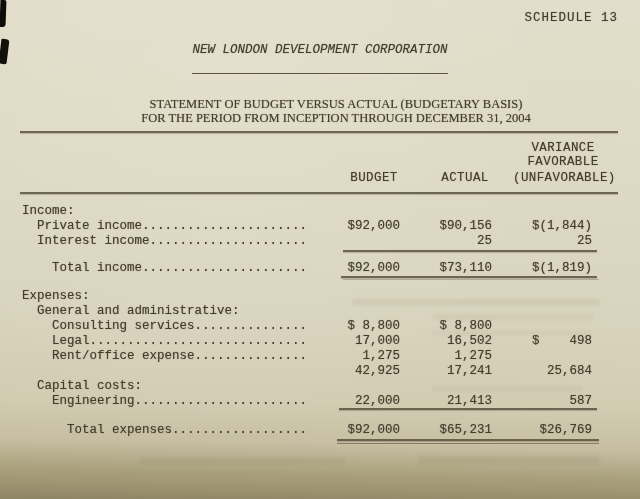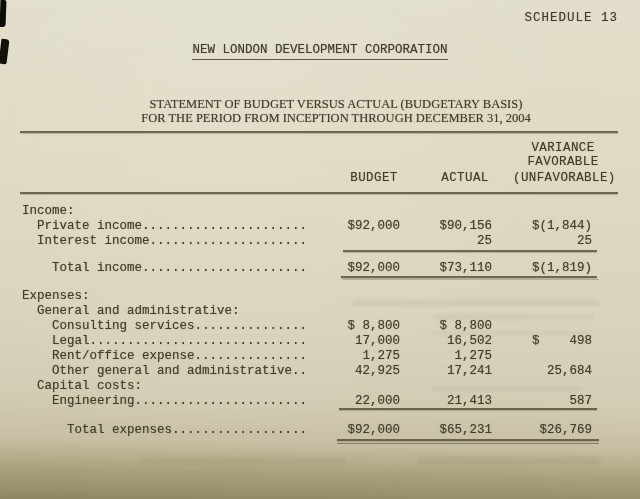--- a/index.html
+++ b/index.html
@@ -7,21 +7,21 @@
     position:relative;width:640px;height:499px;overflow:hidden;
     font-family:"Liberation Mono","DejaVu Sans Mono",monospace;
     font-size:12.5px;color:#443e2d;
     background:
       radial-gradient(ellipse at 35% 22%, rgba(255,255,248,0.10), rgba(255,255,248,0) 60%),
       linear-gradient(181deg,#e2decb 0%,#dfdac4 30%,#d9d4bd 62%,#d2ccb3 80%,#c6bfa3 88%,#a9a07b 94%,#998f6d 98%,#8d8464 100%);
     text-shadow:0 0 1px rgba(68,62,45,0.55);
   }
   .abs{position:absolute;white-space:pre;}
   .center{left:16px;width:100%;text-align:center;font-family:Liberation Serif, serif;}
-  .titleline{padding-bottom:2px;border-bottom:1.5px solid rgba(70,64,48,0.85);}
+  .titleline{padding-bottom:16px;border-bottom:1.5px solid rgba(70,64,48,0.85);font-style:italic;}
   .t-wrap{position:absolute;left:0;width:100%;text-align:center;}
   .t-wrap span{display:inline-block;white-space:pre;}
   .rule{position:absolute;height:2px;background:rgba(88,82,62,0.85);box-shadow:0 1px 1px rgba(88,82,62,0.30);}
   .thin{height:1.5px;}
   .row{position:absolute;left:22px;width:596px;height:14px;line-height:14px;}
   .lbl{position:absolute;left:0;top:0;white-space:pre;}
   .num{position:absolute;top:0;white-space:pre;}
   .nb{right:218px;} .na{right:126px;} .nv{right:26px;}
   .colhead{position:absolute;text-align:center;white-space:pre;letter-spacing:0.4px;}
   .schedule{letter-spacing:1px;}
@@ -104,21 +104,20 @@
     <span class="num nv">$    498</span>
   </div>
 
   <div class="row" style="top:349px;">
     <span class="lbl">    Rent/office expense...............</span>
     <span class="num nb">1,275</span>
     <span class="num na">1,275</span>
   </div>
 
   <div class="row" style="top:364px;">
-    <span class="lbl">    Other general and administrative..</span>
     <span class="num nb">42,925</span>
     <span class="num na">17,241</span>
     <span class="num nv">25,684</span>
   </div>
 
   <div class="row" style="top:379px;">
     <span class="lbl">  Capital costs:</span>
   </div>
 
   <div class="row" style="top:394px;">

